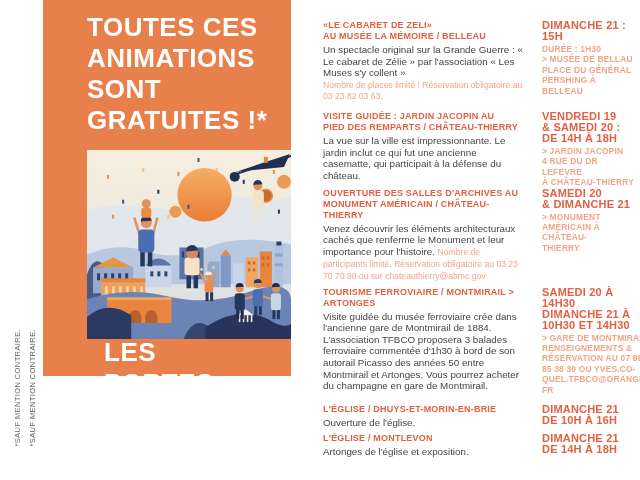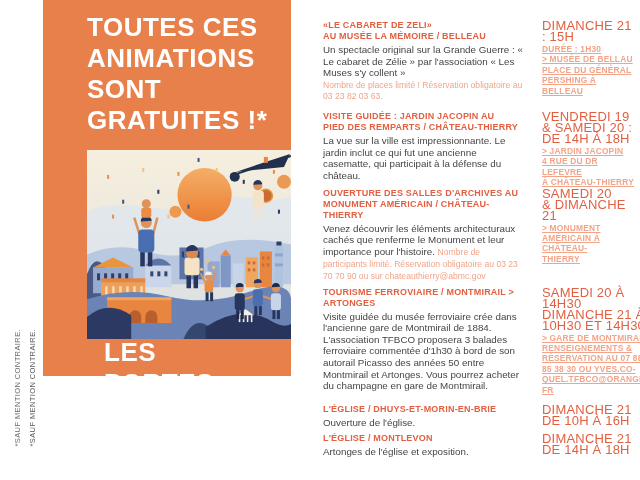--- a/index.html
+++ b/index.html
@@ -48,26 +48,26 @@
     letter-spacing:0.2px;white-space:pre-line;margin:0 0 2px 0;
   }
   .ev-body{
     color:#454545;font-size:9.8px;line-height:11.6px;margin:0;
   }
   .ev-note{
     color:#F2A489;font-size:8.6px;line-height:11px;
   }
   .ev-note.block{display:block;margin-top:1px;}
   .sch-bold{
-    color:#E35F41;font-weight:normal;font-size:13px;line-height:11px;
+    color:#E35F41;font-weight:bold;font-size:11px;line-height:11px;
     letter-spacing:0.2px;white-space:pre-line;margin:0 0 2px 0;
   }
   .sch-light{
     color:#F2A489;font-weight:bold;font-size:8.4px;line-height:10.4px;
-    letter-spacing:0.2px;white-space:pre-line;margin:0;text-decoration:underline;
+    letter-spacing:0.2px;white-space:pre-line;margin:0;
   }
   .r1{min-height:91px;} .r2{min-height:69px;} .r3{min-height:99px;}
   .r4{min-height:117px;} .r5{min-height:29px;}
 </style>
 </head>
 <body>
 
 <div class="vfoot clip">*SAUF MENTION CONTRAIRE.</div>
 <div class="vfoot">*SAUF MENTION CONTRAIRE.</div>
 

